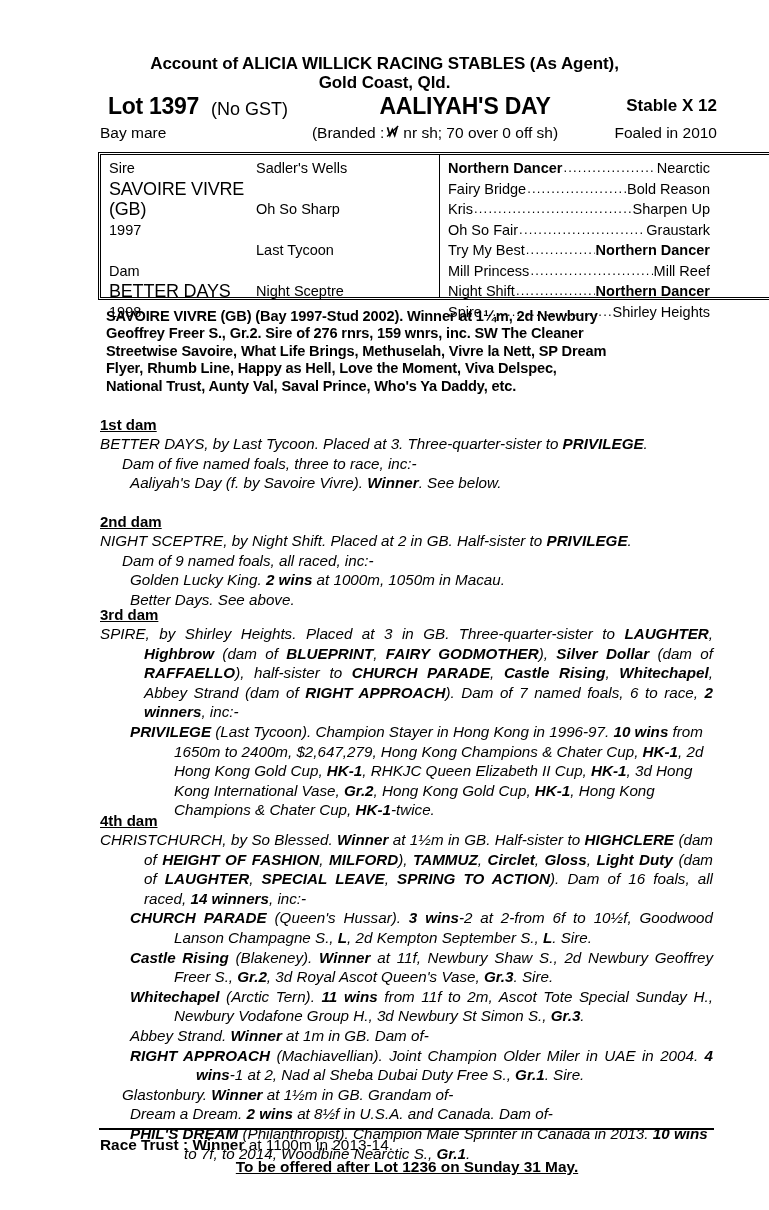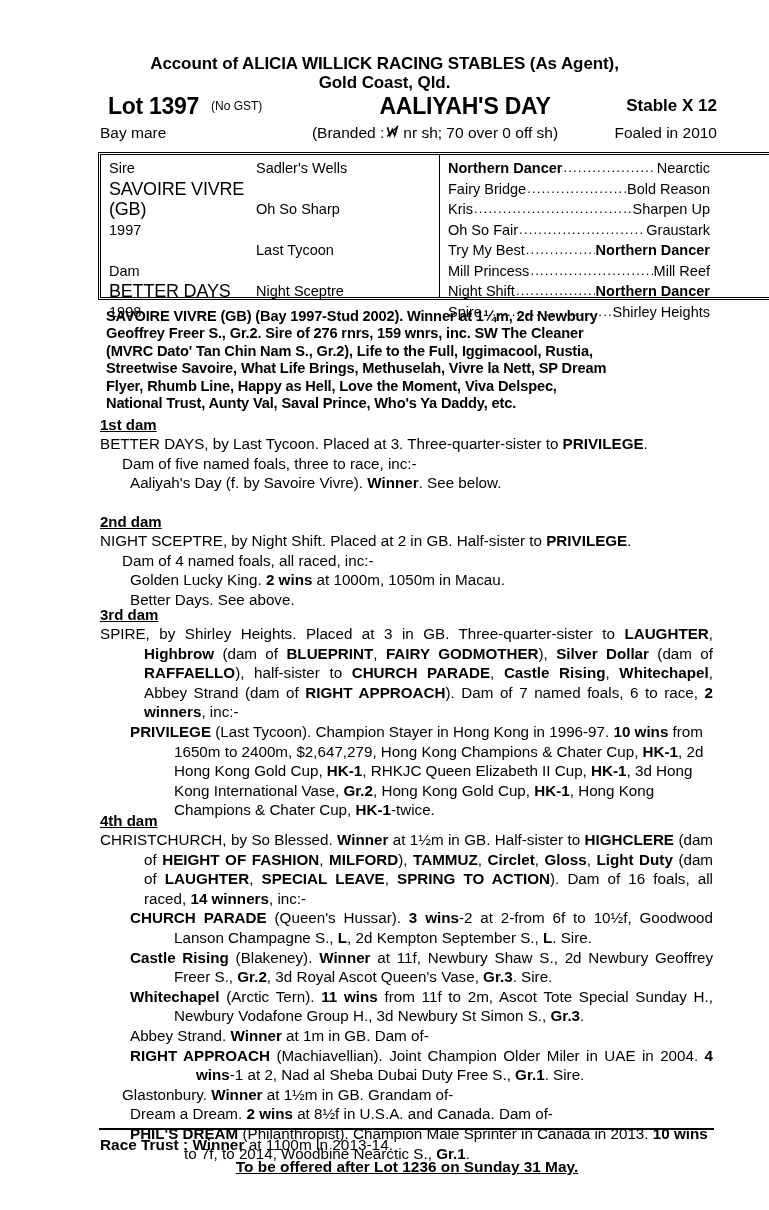--- a/index.html
+++ b/index.html
@@ -43,21 +43,21 @@
   .lot-label {
     position: absolute;
     left: 8px; top: 0;
     font-size: 23px;
     font-weight: bold;
     letter-spacing: -0.3px;
   }
   .lot-gst {
     position: absolute;
     left: 111px; top: 6px;
-    font-size: 12px;
+    font-size: 18px;
     font-weight: normal;
   }
   .horse-name {
     position: absolute;
     left: 205px; top: 0px;
     width: 320px;
     text-align: center;
     font-size: 23px;
     font-weight: bold;
     letter-spacing: -0.2px;
@@ -165,20 +165,21 @@
     text-decoration: underline;
   }
   .dam-body {
     font-size: 15.2px;
     line-height: 19.6px;
   }
   .dam-body p {
     margin: 0;
     text-align: justify;
     text-justify: inter-word;
+    font-style: italic;
   }
   .dam-body p:last-child { text-align: left; }
   .hang1 { padding-left: 44px; text-indent: -44px; }
   .hang1b { padding-left: 44px; text-indent: -22px; }
   .hang2 { padding-left: 64px; text-indent: -34px; }
   .hang3 { padding-left: 74px; text-indent: -44px; }
   .hang4 { padding-left: 96px; text-indent: -66px; }
   .hang5 { padding-left: 84px; text-indent: -54px; }
   .nojust { text-align: left !important; }
 
@@ -305,40 +306,39 @@
             <span class="gp-dots">............................................................</span>
             <span class="gp-right">Shirley Heights</span>
           </div>
         </div>
     </div>
   </div>
 
   <div class="sire-summary" id="sire-summary">
       <span>SAVOIRE VIVRE (GB) (Bay 1997-Stud 2002). Winner at 1¼m, 2d Newbury</span>
       <span>Geoffrey Freer S., Gr.2. Sire of 276 rnrs, 159 wnrs, inc. SW The Cleaner</span>
-      <span>(MVRC Dato' Tan Chin Nam S., Gr.2), Life to the Full, Iggimacool, Rustia,</span>
       <span>Streetwise Savoire, What Life Brings, Methuselah, Vivre la Nett, SP Dream</span>
       <span>Flyer, Rhumb Line, Happy as Hell, Love the Moment, Viva Delspec,</span>
       <span>National Trust, Aunty Val, Saval Prince, Who's Ya Daddy, etc.</span>
     </div>
 
   <div class="dam-sec sec1">
     <div class="dam-head">1st dam</div>
     <div class="dam-body" id="dam-body-0">
         <p class="hang1">BETTER DAYS, by Last Tycoon. Placed at 3. Three-quarter-sister to <b>PRIVILEGE</b>.</p>
         <p class="hang1b nojust">Dam of five named foals, three to race, inc:-</p>
         <p class="hang2 nojust">Aaliyah's Day (f. by Savoire Vivre). <b>Winner</b>. See below.</p>
       </div>
   </div>
 
   <div class="dam-sec sec2">
     <div class="dam-head">2nd dam</div>
     <div class="dam-body" id="dam-body-1">
         <p class="hang1">NIGHT SCEPTRE, by Night Shift. Placed at 2 in GB. Half-sister to <b>PRIVILEGE</b>.</p>
-        <p class="hang1b nojust">Dam of 4 named foals, all raced, inc:-</p>
+        <p class="hang1b nojust">Dam of 9 named foals, all raced, inc:-</p>
         <p class="hang2 nojust">Golden Lucky King. <b>2 wins</b> at 1000m, 1050m in Macau.</p>
         <p class="hang2 nojust">Better Days. See above.</p>
       </div>
   </div>
 
   <div class="dam-sec sec3">
     <div class="dam-head">3rd dam</div>
     <div class="dam-body" id="dam-body-2">
         <p class="hang1">SPIRE, by Shirley Heights. Placed at 3 in GB. Three-quarter-sister to <b>LAUGHTER</b>, <b>Highbrow</b> (dam of <b>BLUEPRINT</b>, <b>FAIRY GODMOTHER</b>), <b>Silver Dollar</b> (dam of <b>RAFFAELLO</b>), half-sister to <b>CHURCH PARADE</b>, <b>Castle Rising</b>, <b>Whitechapel</b>, Abbey Strand (dam of <b>RIGHT APPROACH</b>). Dam of 7 named foals, 6 to race, <b>2 winners</b>, inc:-</p>
         <p class="hang3"><b>PRIVILEGE</b> (Last Tycoon). Champion Stayer in Hong Kong in 1996-97. <b>10 wins</b> from 1650m to 2400m, $2,647,279, Hong Kong Champions &amp; Chater Cup, <b>HK-1</b>, 2d Hong Kong Gold Cup, <b>HK-1</b>, RHKJC Queen Elizabeth II Cup, <b>HK-1</b>, 3d Hong Kong International Vase, <b>Gr.2</b>, Hong Kong Gold Cup, <b>HK-1</b>, Hong Kong Champions &amp; Chater Cup, <b>HK-1</b>-twice.</p>

